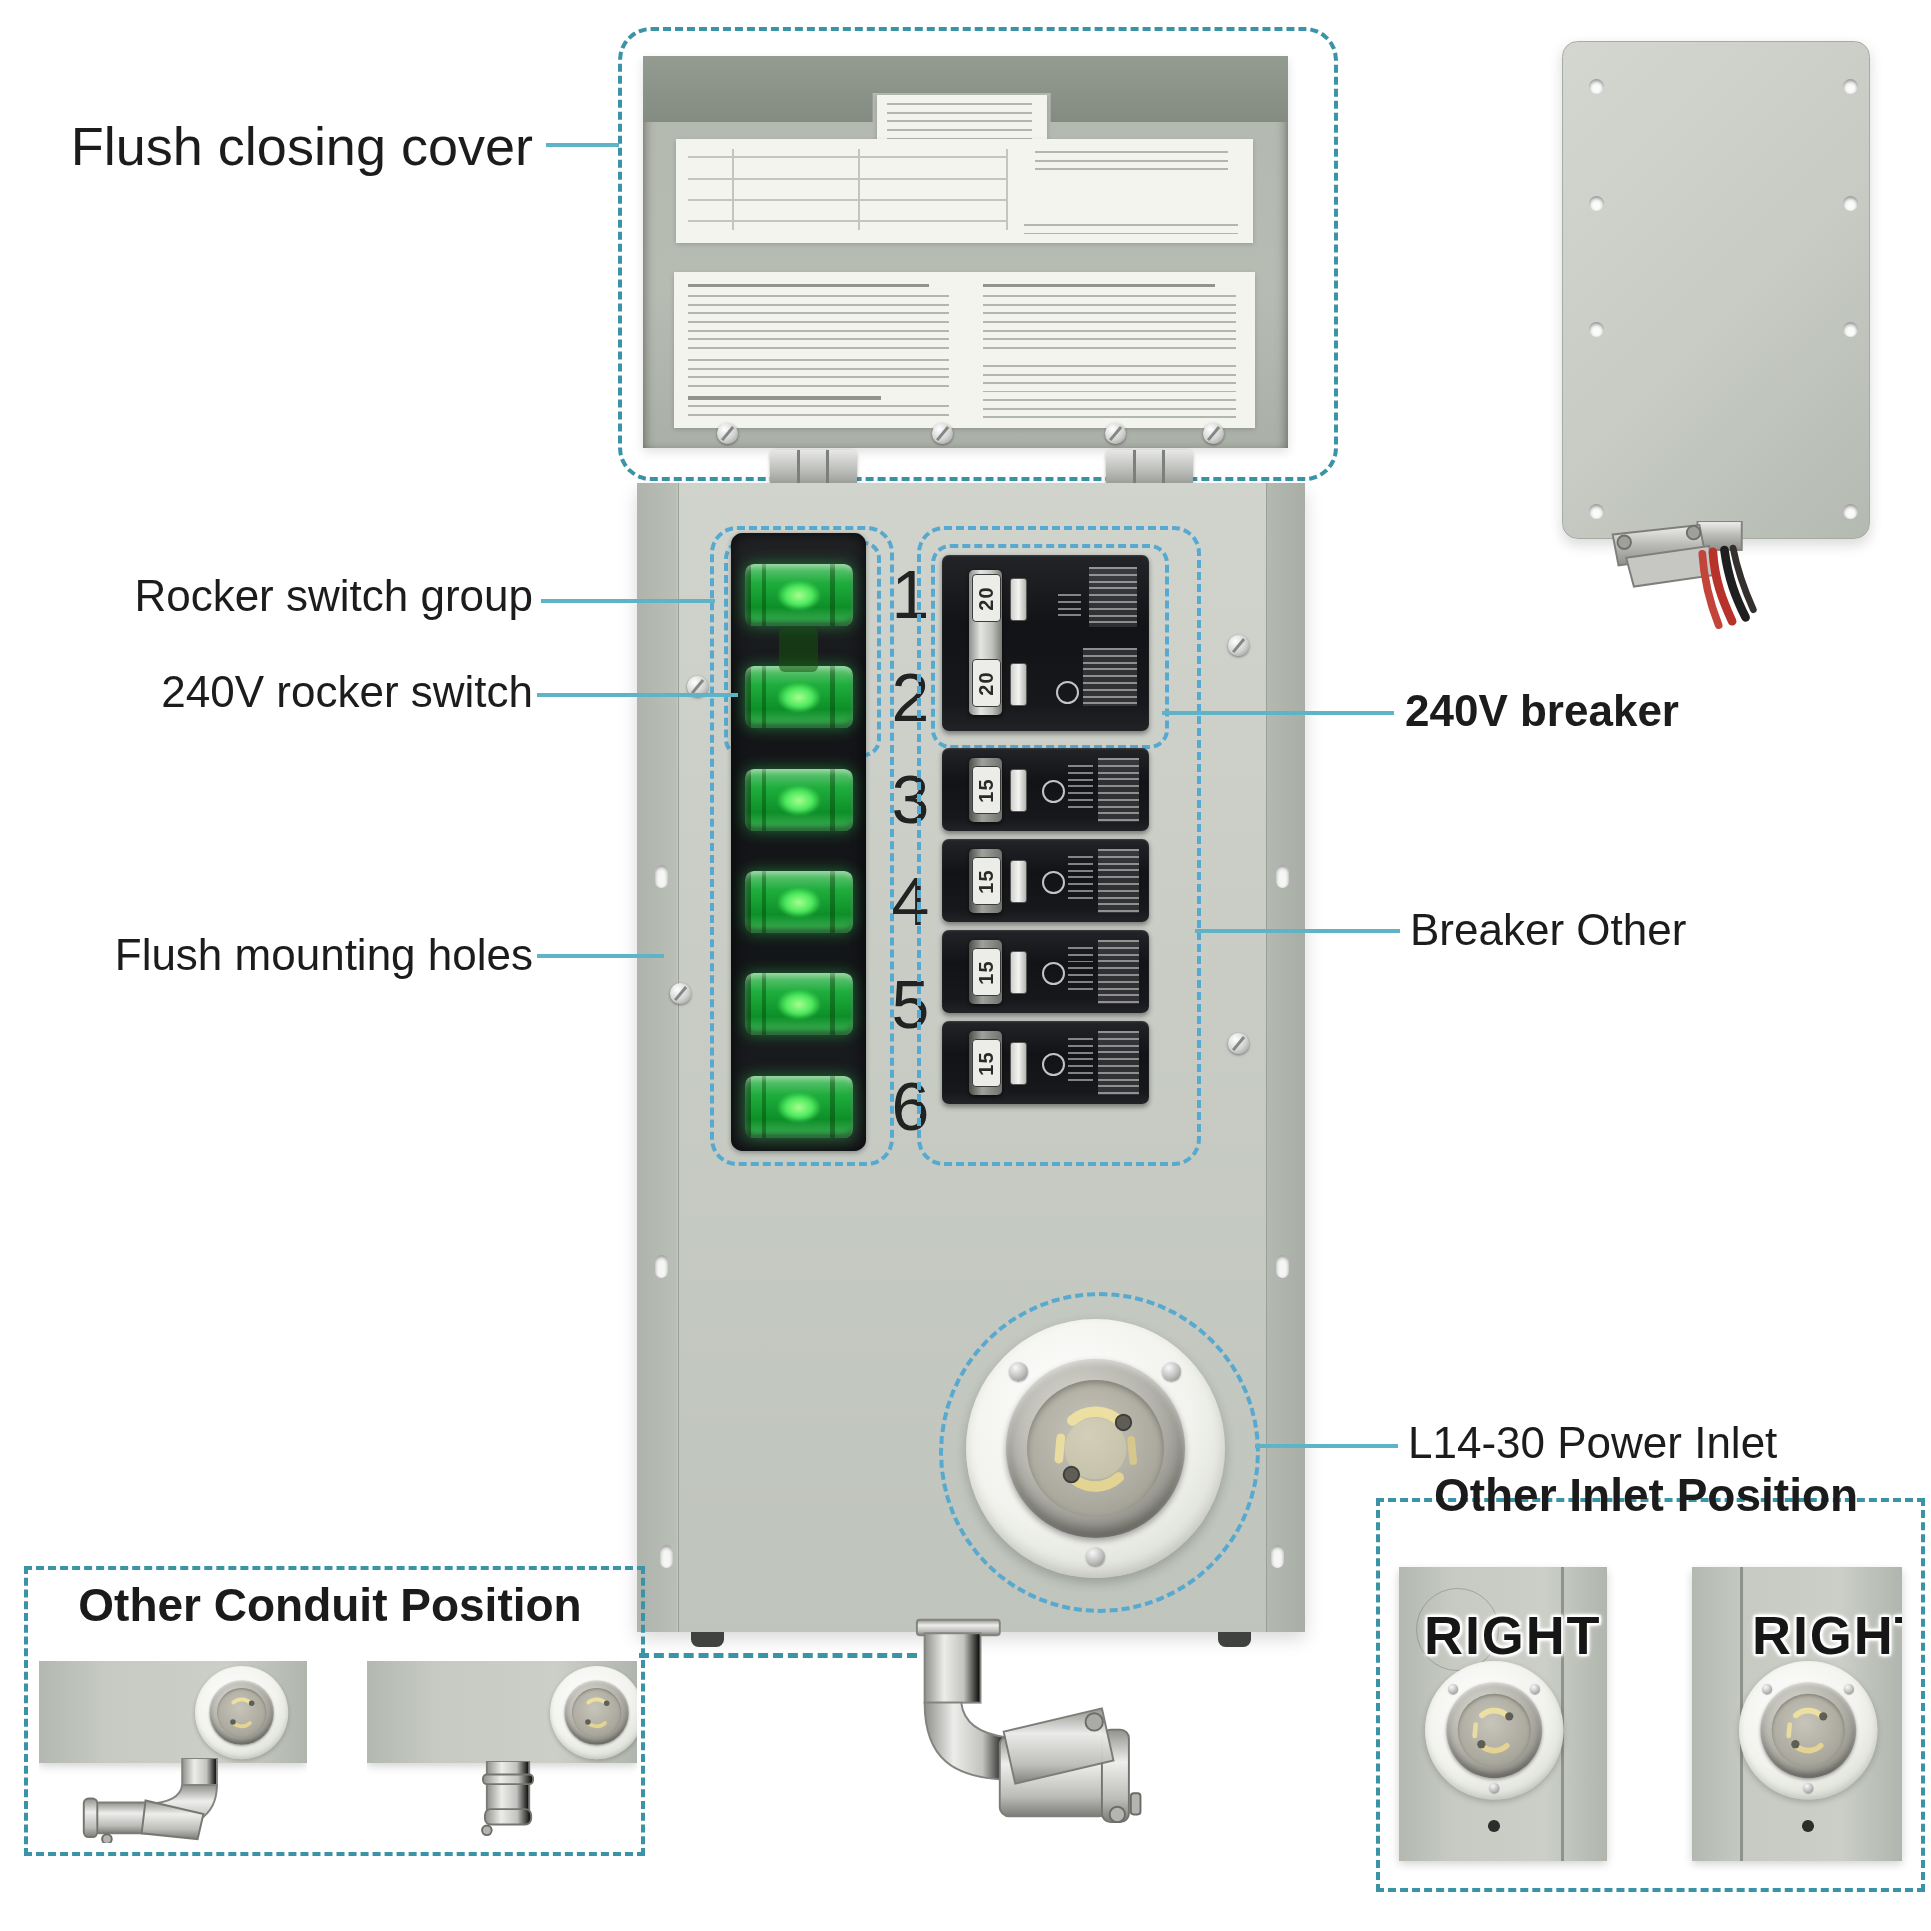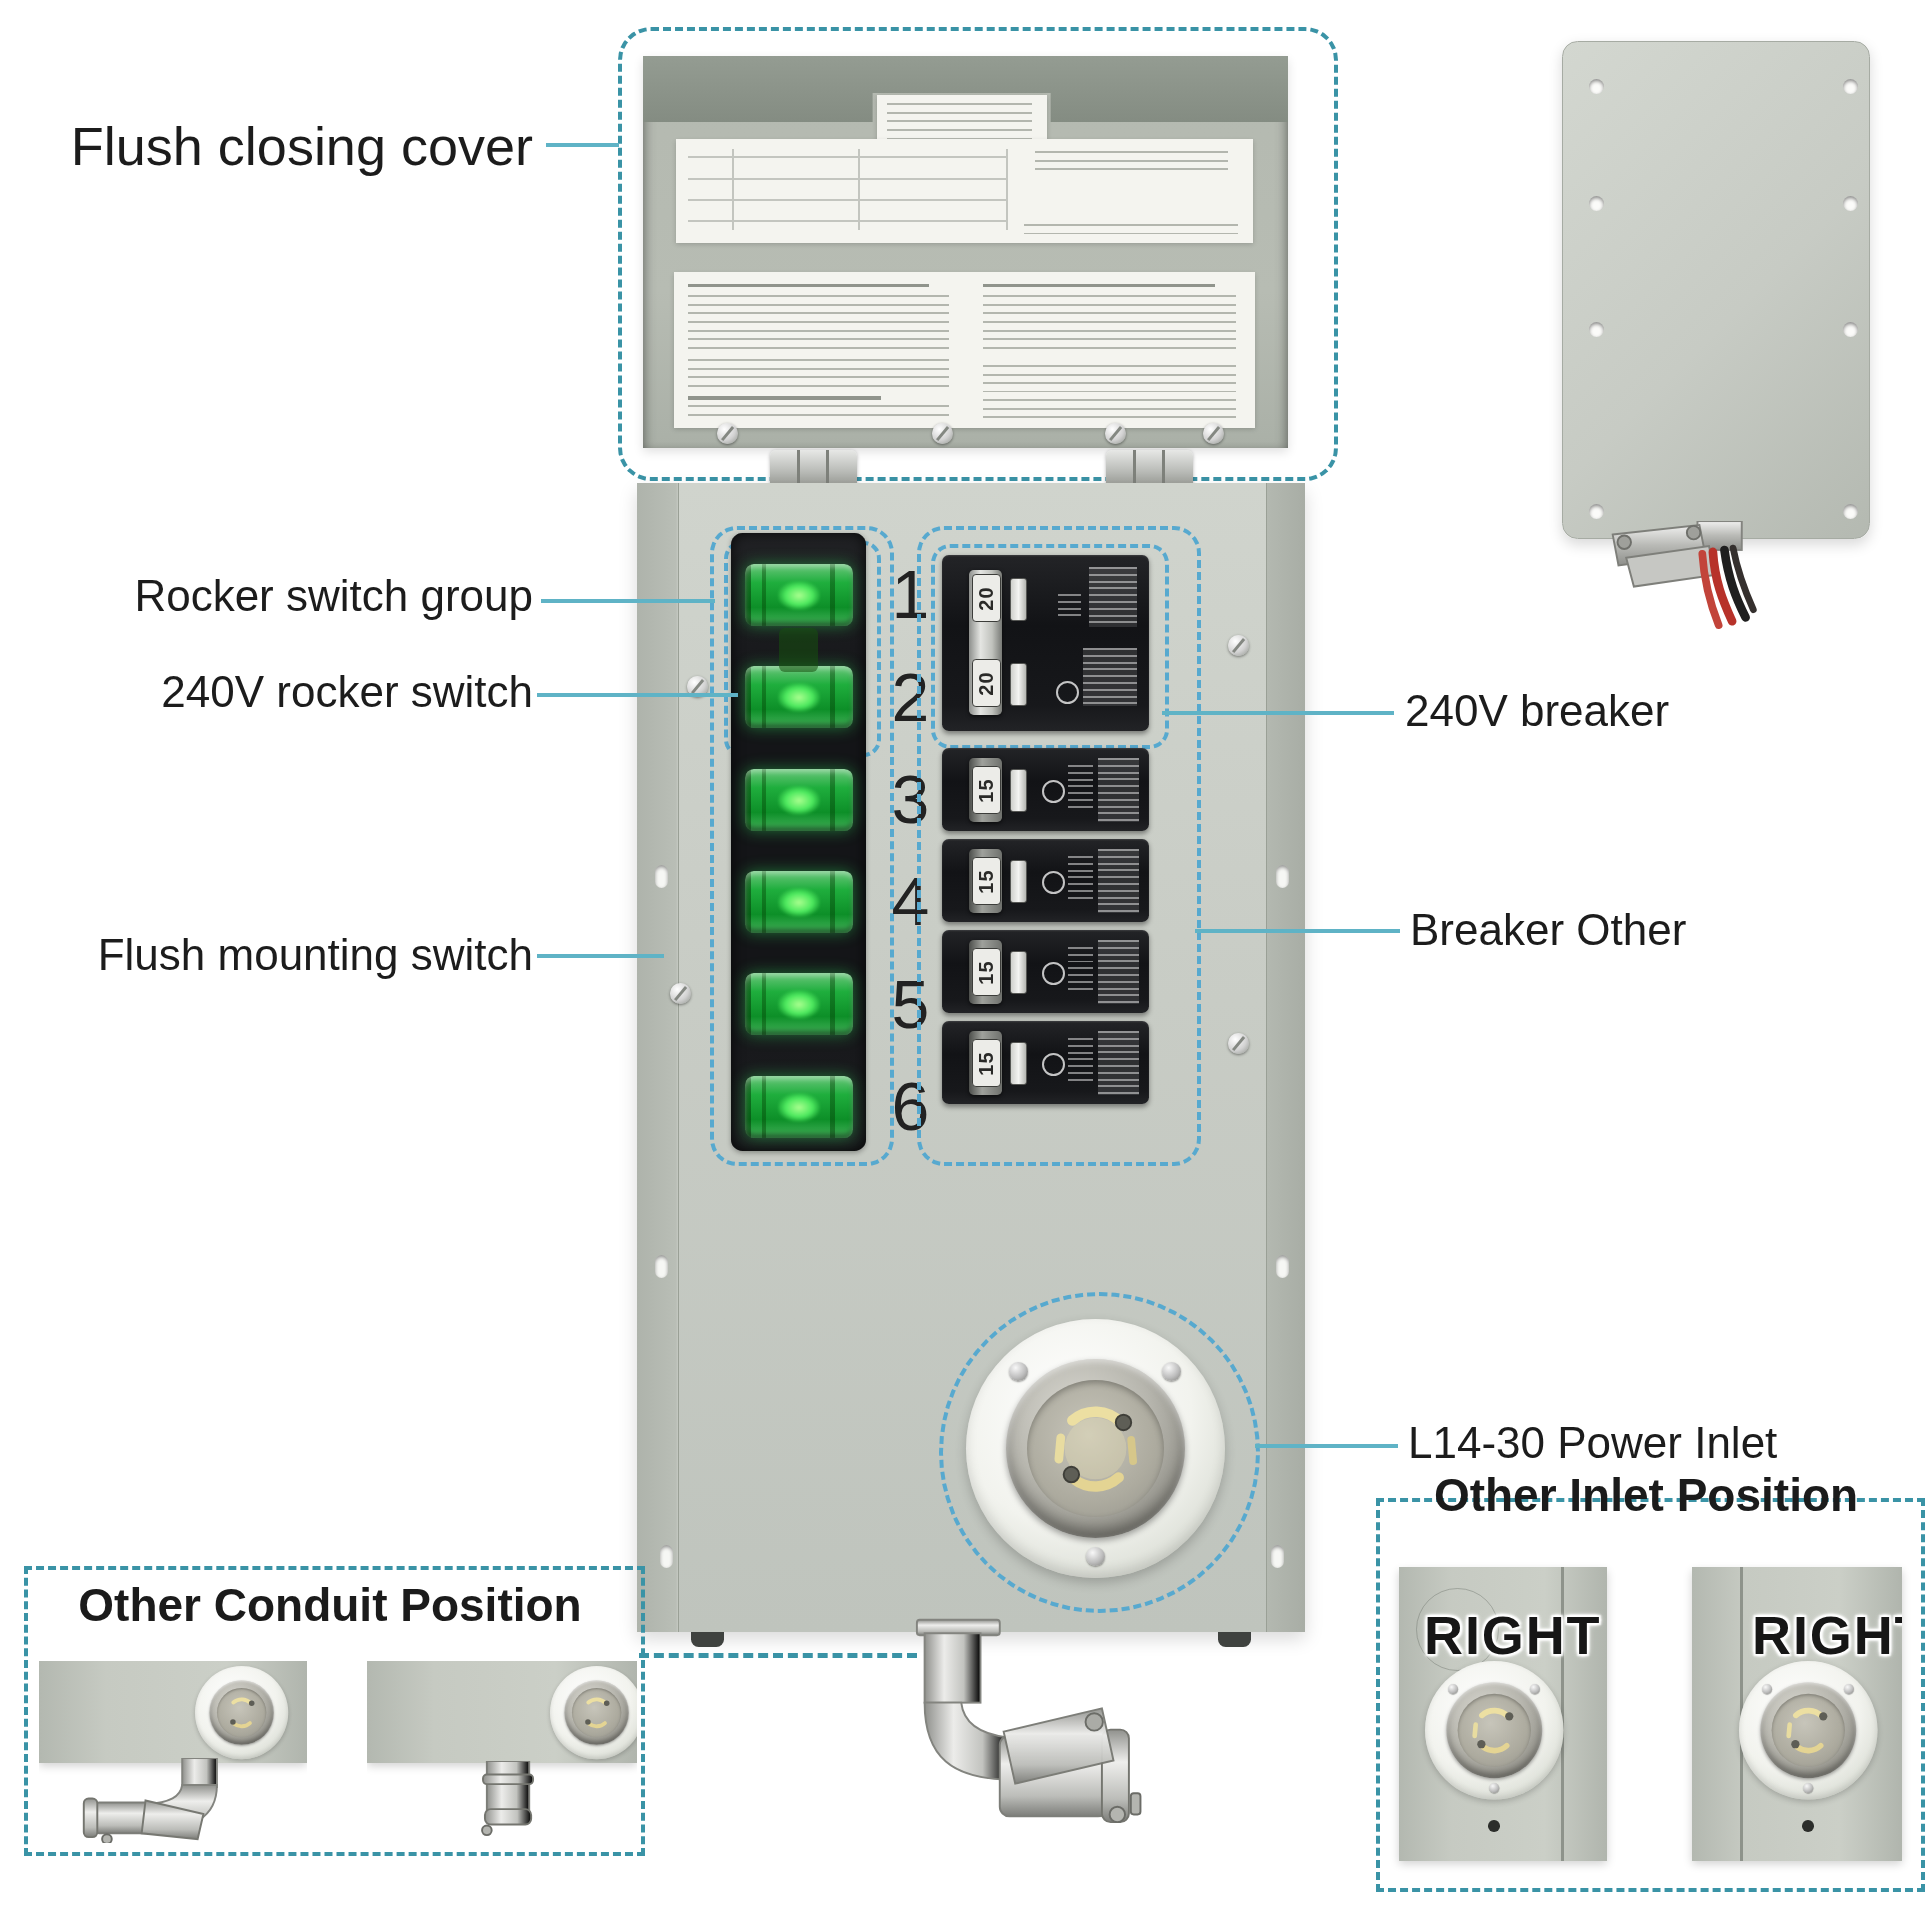--- a/index.html
+++ b/index.html
@@ -325,24 +325,24 @@
 
   <div class="callout rt" style="top:117px;font-size:54px;">Flush closing cover</div>
   <div class="lead" style="left:546px;top:143px;width:73px;"></div>
 
   <div class="callout rt" style="top:572px;">Rocker switch group</div>
   <div class="lead" style="left:541px;top:599px;width:174px;"></div>
 
   <div class="callout rt" style="top:668px;">240V rocker switch</div>
   <div class="lead" style="left:537px;top:693px;width:201px;"></div>
 
-  <div class="callout rt" style="top:931px;">Flush mounting switch</div>
+  <div class="callout rt" style="top:931px;">Flush mounting holes</div>
   <div class="lead" style="left:537px;top:954px;width:127px;"></div>
 
-  <div class="callout" style="left:1405px;top:687px;">240V breaker</div>
+  <div class="callout" style="left:1405px;top:687px;font-weight:bold;">240V breaker</div>
   <div class="lead" style="left:1162px;top:711px;width:232px;"></div>
 
   <div class="callout" style="left:1410px;top:906px;">Breaker Other</div>
   <div class="lead" style="left:1195px;top:929px;width:205px;"></div>
 
   <div class="callout" style="left:1408px;top:1419px;">L14-30 Power Inlet</div>
   <div class="lead" style="left:1255px;top:1444px;width:143px;"></div>
 
   <div class="dbox" style="left:24px;top:1566px;width:613px;height:282px;"></div>
   <div class="title" style="left:43px;top:1578px;width:574px;">Other Conduit Position</div>

